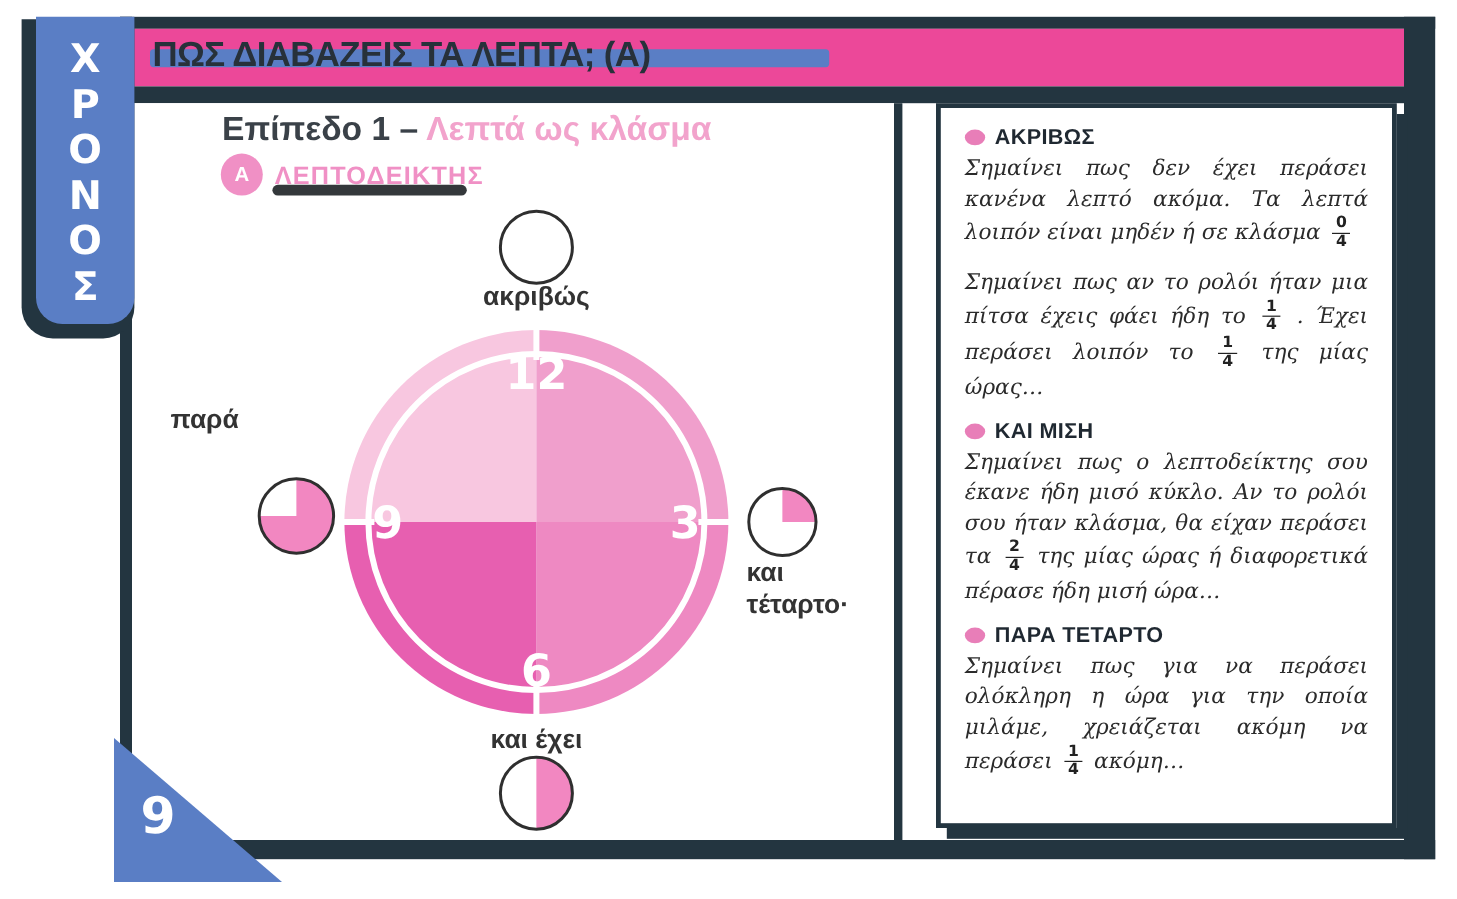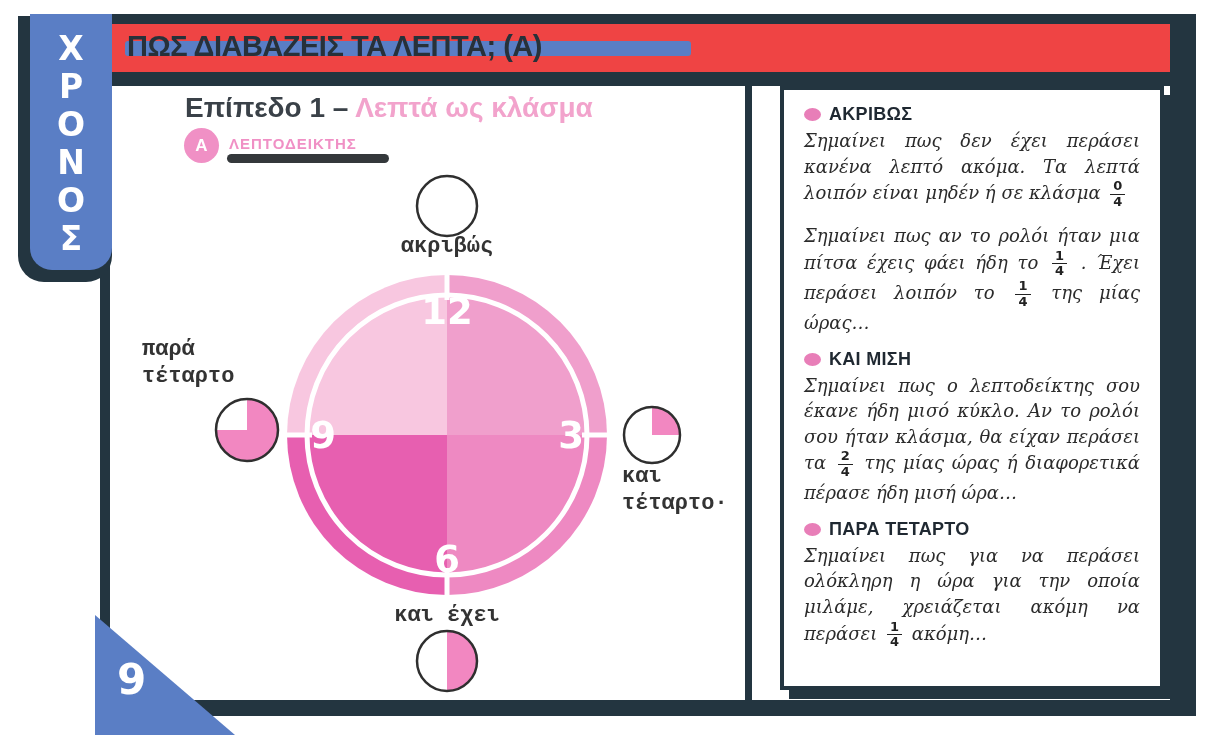--- a/index.html
+++ b/index.html
@@ -8,37 +8,37 @@
   .abs{position:absolute;}
   .dark{background:#233540;}
 
   
   #frame-top{left:100px;top:14px;width:1096px;height:10px;}
   #frame-right{left:1170px;top:14px;width:26px;height:702px;}
   #frame-bottom{left:100px;top:700px;width:1096px;height:16px;}
   #frame-left{left:100px;top:14px;width:10px;height:686px;}
 
   
-  #header-strip{left:110px;top:24px;width:1060px;height:48px;background:#ef4444;}
+  #header-strip{left:110px;top:24px;width:1060px;height:48px;background:#ec4899;}
   #header-stripe{left:15px;top:17px;width:566px;height:15px;background:#5a7ec5;border-radius:3px;}
   #header-title{left:17px;top:6px;font-size:29px;font-weight:800;color:#27313a;
                 letter-spacing:-0.5px;white-space:nowrap;}
   #band-under-header{left:100px;top:72px;width:1070px;height:14px;}
 
   
   #left-box{left:110px;top:86px;width:635px;height:614px;background:#fff;
             border-right:7px solid #233540;}
   #level-title{left:75px;top:6px;font-size:28px;font-weight:800;color:#3a4148;white-space:nowrap;text-align:center;}
   #level-title .hl{color:#f2a3cc;}
   #badge-circle{left:74px;top:42px;width:35px;height:35px;border-radius:50%;background:#f090c5;
                 color:#fff;font-weight:800;font-size:17px;display:flex;align-items:center;justify-content:center;}
-  #badge-label{left:119px;top:49px;font-size:15px;font-weight:800;color:#f090c5;letter-spacing:1px;}
+  #badge-label{left:119px;top:49px;font-size:21px;font-weight:800;color:#f090c5;letter-spacing:1px;}
   #badge-bar{left:117px;top:68px;width:162px;height:9px;background:#34383b;border-radius:5px;}
 
-  .clock-label{position:absolute;font-weight:700;color:#333;font-size:22px;line-height:27px;font-family:Liberation Mono, monospace;}
+  .clock-label{position:absolute;font-weight:700;color:#333;font-size:22px;line-height:27px;}
   #label-top{left:257px;top:147px;width:160px;text-align:center;}
   #label-left{left:32px;top:250px;width:170px;text-align:left;}
   #label-right{left:512px;top:377px;width:130px;text-align:left;}
   #label-bottom{left:257px;top:516px;width:160px;text-align:center;}
 
   
   #right-panel{left:780px;top:86px;width:376px;height:596px;background:#fff;
                border:4px solid #233540;box-shadow:9px 9px 0 #233540;box-sizing:content-box;}
   #sections{padding:14px 20px 0 20px;}
   .section{margin-bottom:13px;}
@@ -135,21 +135,20 @@
       <g>
         <circle cx="137" cy="344" r="31" fill="#f287c1"></circle>
         <path d="M137 344 L137 313 A31 31 0 0 0 106 344 Z" fill="#fff"></path>
         <circle cx="137" cy="344" r="31" fill="none" stroke="#2f2f2f" stroke-width="2.5"></circle>
       </g>
     </svg>
 
     <div class="clock-label" id="label-top">ακριβώς</div>
     <div class="clock-label" id="label-left">
       <div>παρά</div>
-      <div>τέταρτο</div>
     </div>
     <div class="clock-label" id="label-right">
       <div>και</div>
       <div>τέταρτο·</div>
     </div>
     <div class="clock-label" id="label-bottom">και έχει</div>
   </div>
 
   <div class="abs" id="right-panel">
     <div id="sections">

